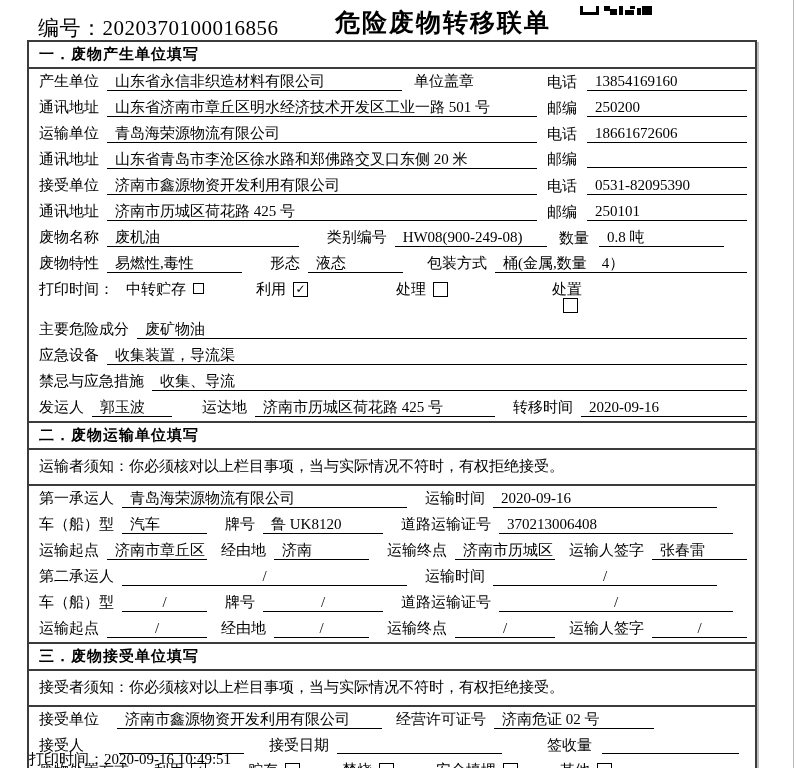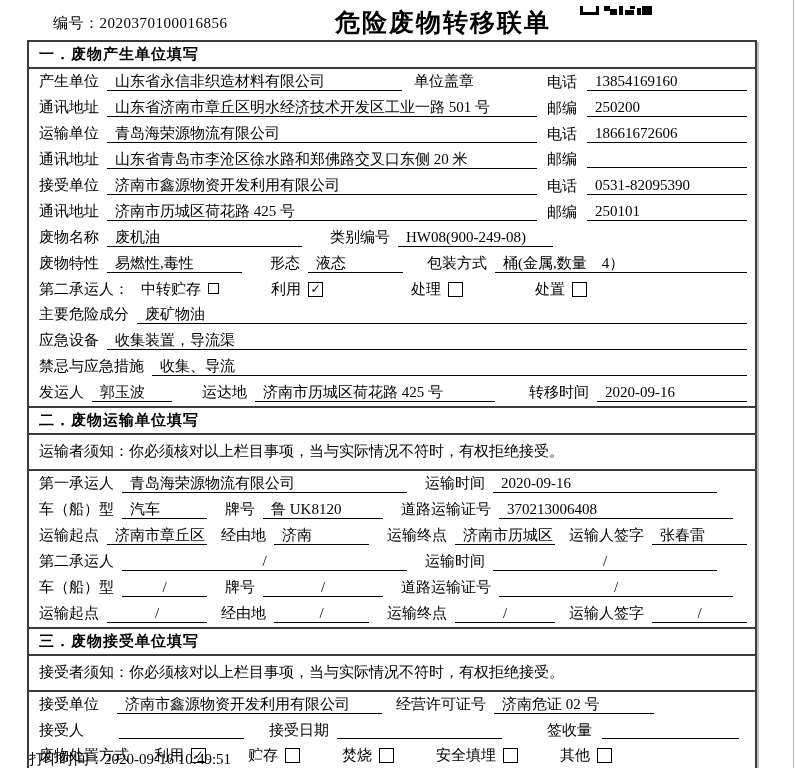--- a/index.html
+++ b/index.html
@@ -1,19 +1,19 @@
 <!DOCTYPE html>
 <html><head>
 <meta charset="utf-8">
 <style>
   html,body{margin:0;padding:0;background:#ffffff;}
   body{width:796px;height:768px;position:relative;overflow:hidden;
        font-family:"Liberation Serif","DejaVu Serif",serif;color:#000;}
   .doc-header{position:relative;height:34px;margin-top:6px;}
-  .serial{position:absolute;left:53px;top:8px;font-size:15px;letter-spacing:.5px;}
+  .serial{position:absolute;left:38px;top:8px;font-size:21px;letter-spacing:.5px;}
   .title{position:absolute;left:335px;top:0;margin:0;font-size:25px;font-weight:bold;letter-spacing:2px;}
   .qr{position:absolute;left:580px;top:0;}
   .win-edge{position:absolute;top:0;right:2px;width:1px;height:768px;background:#b9b9b9;}
 
   .form{position:absolute;left:27px;top:40px;width:730px;box-sizing:border-box;
         border:2px solid #3b3b3b;box-shadow:2px 2px 0 rgba(140,140,140,.55);background:#fff;}
   .sec-title{font-weight:bold;font-size:15px;padding:3px 8px 3px 10px;border-bottom:2px solid #3b3b3b;letter-spacing:1px;font-family:Liberation Serif, serif;}
   .sec-title.inner{border-top:2px solid #3b3b3b;}
   .notice{font-size:15px;padding:7px 8px 8px 10px;border-bottom:2px solid #3b3b3b;}
 
@@ -118,46 +118,50 @@
         <span class="lbl">邮编</span>
         <span class="u grow">250101</span>
       </span>
     </div>
 
     <div class="trow">
       <span class="lbl">废物名称</span>
       <span class="u" style="width:195px;">废机油</span>
       <span class="lbl" style="margin-left:28px;">类别编号</span>
       <span class="u" style="width:155px;">HW08(900-249-08)</span>
+      <span class="rgrp">
+        <span class="lbl" style="margin-left:12px;">数量</span>
+        <span class="u" style="width:125px;">0.8 吨</span>
+      </span>
     </div>
 
     <div class="trow">
       <span class="lbl">废物特性</span>
       <span class="u" style="width:135px;">易燃性,毒性</span>
       <span class="lbl" style="margin-left:28px;">形态</span>
       <span class="u" style="width:95px;">液态</span>
       <span class="lbl" style="margin-left:24px;">包装方式</span>
       <span class="u grow">桶(金属,数量　4）</span>
     </div>
 
     <div class="trow">
-      <span class="lbl">第二承运人：</span>
+      <span class="lbl">打印时间：</span>
       <span class="opt" style="margin-left:12px;">
         <span>中转贮存</span>
         <span class="cb cb-sm"><span></span></span>
       </span>
       <span class="opt" style="margin-left:52px;">
         <span>利用</span>
         <span class="cb"><span>✓</span></span>
       </span>
       <span class="opt" style="margin-left:88px;">
         <span>处理</span>
         <span class="cb"><span></span></span>
       </span>
-      <span class="opt" style="margin-left:72px;">
+      <span class="opt" style="margin-left:104px;flex-direction:column;">
         <span>处置</span>
         <span class="cb"><span></span></span>
       </span>
     </div>
 
     <div class="trow">
       <span class="lbl">主要危险成分</span>
       <span class="u grow">废矿物油</span>
     </div>
 
@@ -169,21 +173,21 @@
     <div class="trow">
       <span class="lbl">禁忌与应急措施</span>
       <span class="u grow">收集、导流</span>
     </div>
 
     <div class="trow">
       <span class="lbl">发运人</span>
       <span class="u" style="width:80px;">郭玉波</span>
       <span class="lbl" style="margin-left:30px;">运达地</span>
       <span class="u" style="width:240px;">济南市历城区荷花路 425 号</span>
-      <span class="lbl" style="margin-left:34px;">转移时间</span>
+      <span class="lbl" style="margin-left:18px;">转移时间</span>
       <span class="u grow">2020-09-16</span>
     </div>
 
     <div class="sec-title inner">二．废物运输单位填写</div>
     <div class="notice">运输者须知：你必须核对以上栏目事项，当与实际情况不符时，有权拒绝接受。</div>
 
     <div class="trow">
       <span class="lbl">第一承运人</span>
       <span class="u" style="width:285px;">青岛海荣源物流有限公司</span>
       <span class="lbl" style="margin-left:18px;">运输时间</span>

